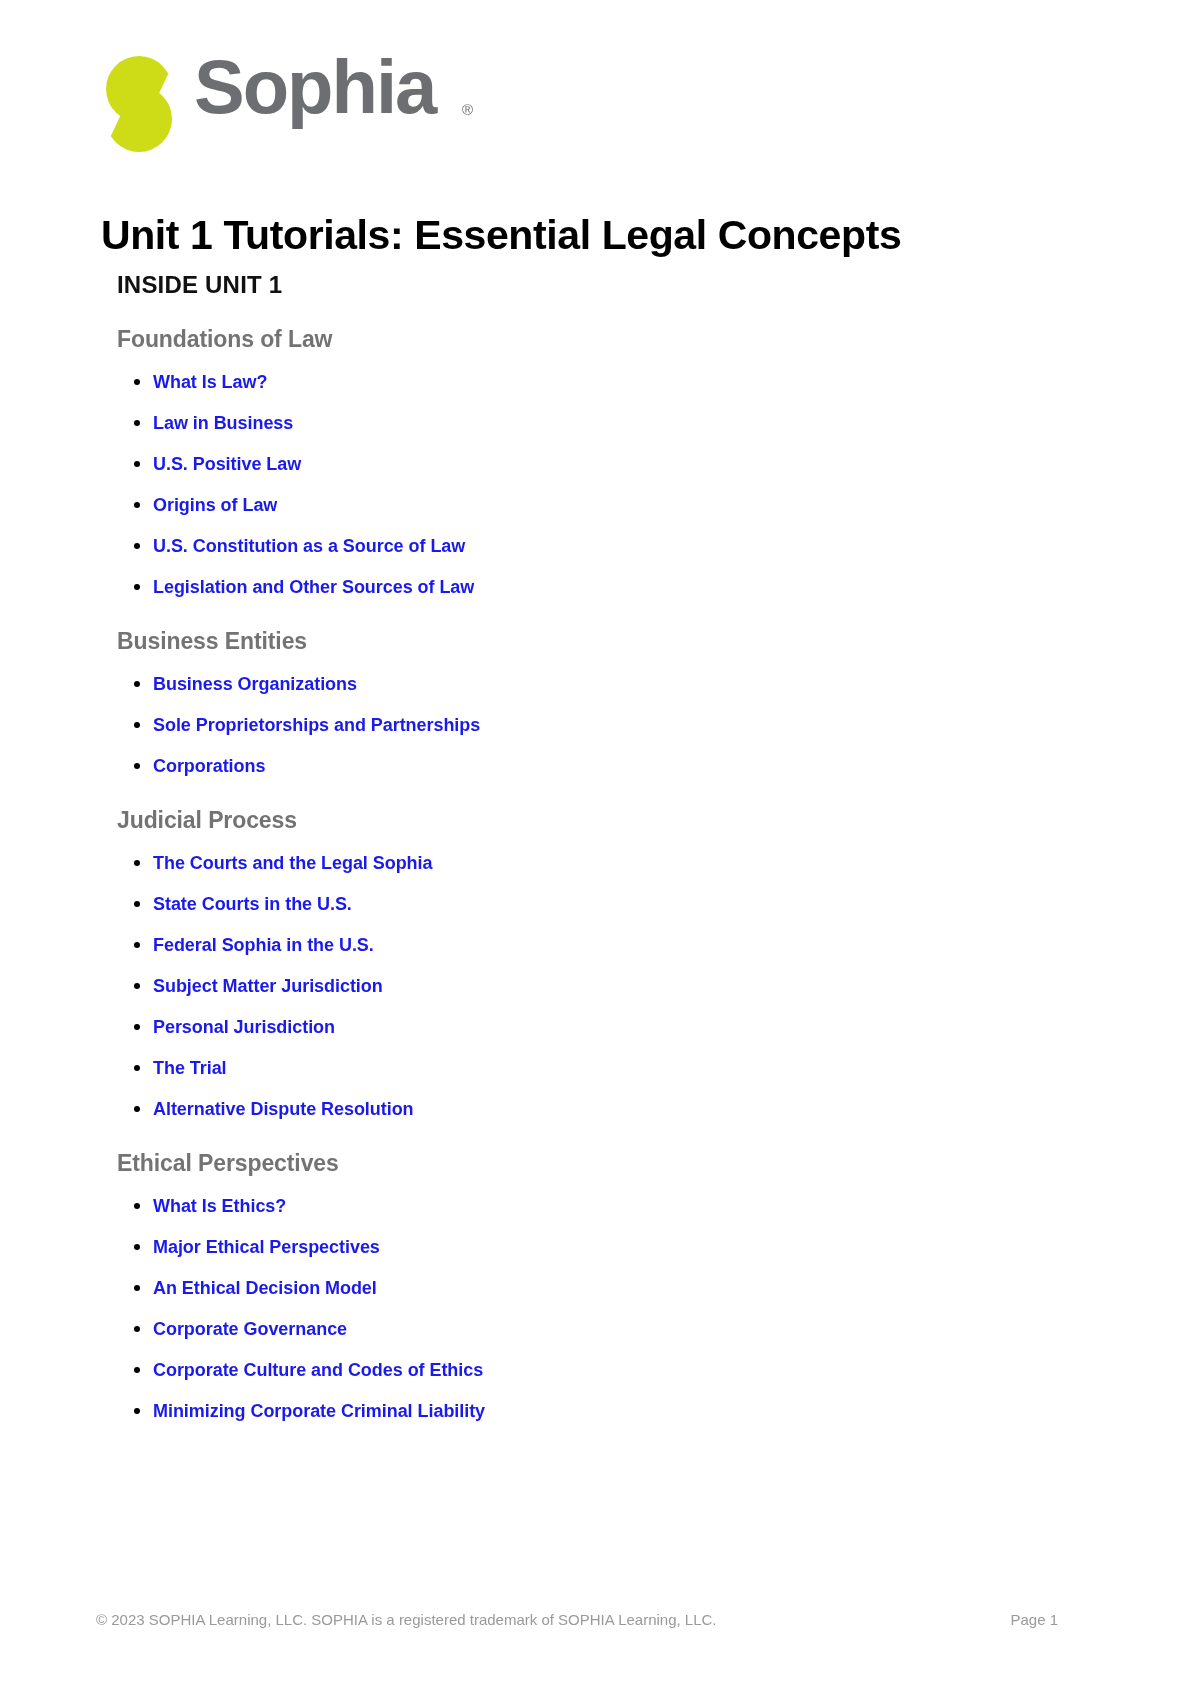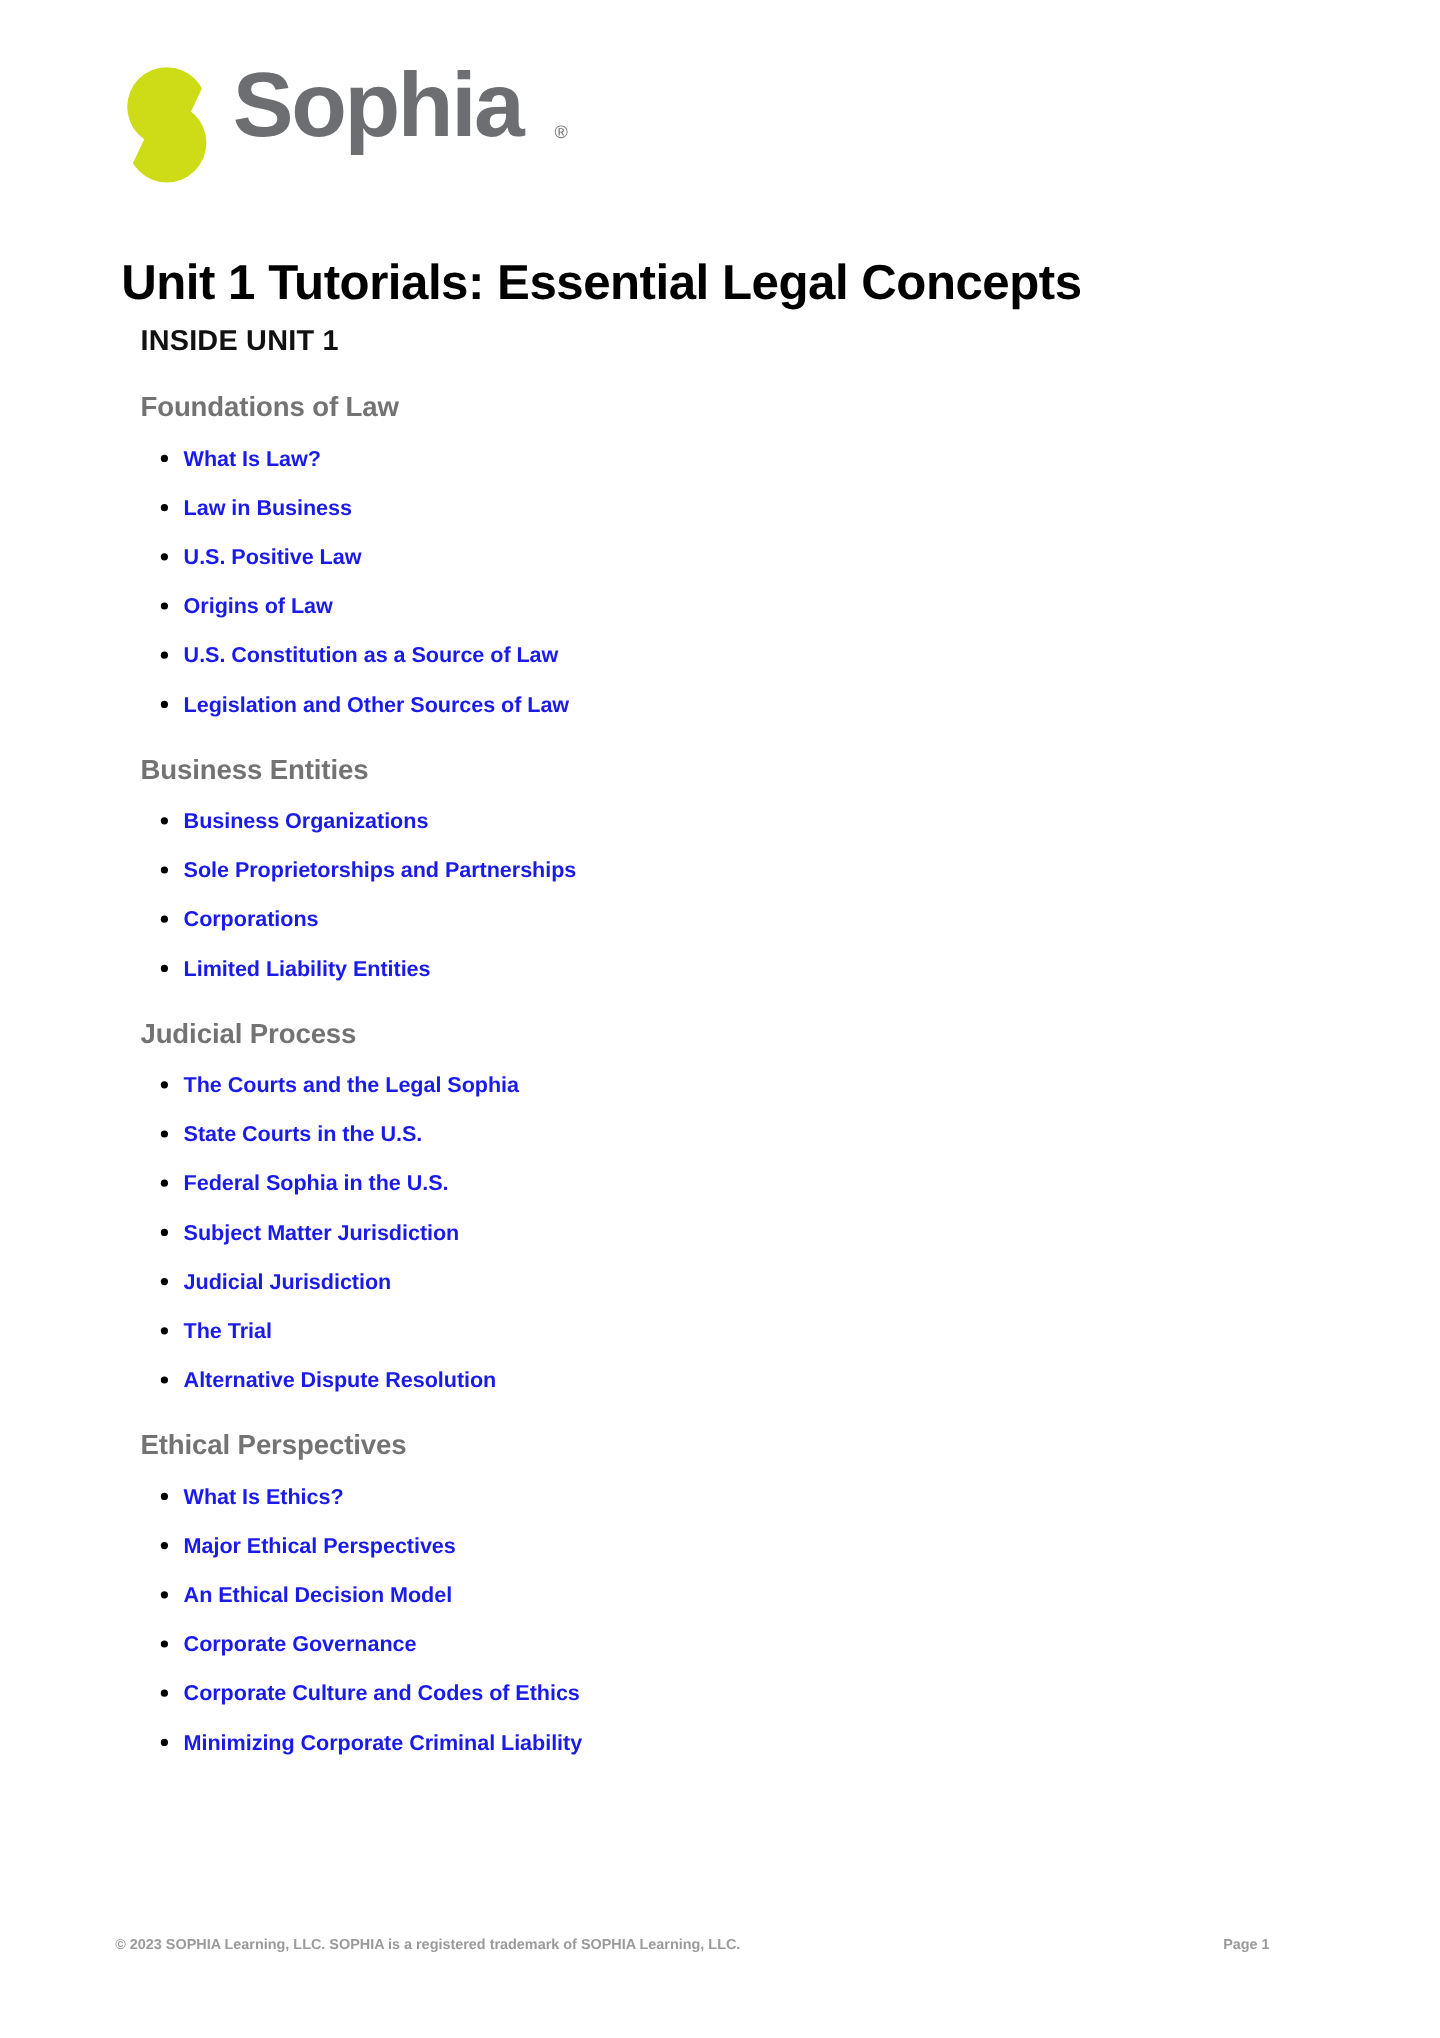--- a/index.html
+++ b/index.html
@@ -129,24 +129,23 @@
 
   
   .footer {
     position: absolute;
     left: 96px;
     right: 96px;
     top: 1612px;
     display: flex;
     justify-content: space-between;
     align-items: flex-start;
-    font-size: 12px;
+    font-size: 15px;
     line-height: 16px;
     color: #9a9a9a;
-    font-weight: bold;
   }
   .footer-left {
     white-space: nowrap;
   }
   .footer-right {
     white-space: nowrap;
   }
 </style>
 </head>
 <body>
@@ -222,24 +221,20 @@
           <a class="tutorial-link" href="#">Business Organizations</a>
         </li>
         <li>
           <span class="bullet-dot"></span>
           <a class="tutorial-link" href="#">Sole Proprietorships and Partnerships</a>
         </li>
         <li>
           <span class="bullet-dot"></span>
           <a class="tutorial-link" href="#">Corporations</a>
         </li>
-        <li>
-          <span class="bullet-dot"></span>
-          <a class="tutorial-link" href="#">Limited Liability Entities</a>
-        </li>
       </ul>
     </div>
 
     <div class="section">
       <h2 class="section-heading">Judicial Process</h2>
       <ul class="section-list">
         <li>
           <span class="bullet-dot"></span>
           <a class="tutorial-link" href="#">The Courts and the Legal Sophia</a>
         </li>
@@ -250,21 +245,21 @@
         <li>
           <span class="bullet-dot"></span>
           <a class="tutorial-link" href="#">Federal Sophia in the U.S.</a>
         </li>
         <li>
           <span class="bullet-dot"></span>
           <a class="tutorial-link" href="#">Subject Matter Jurisdiction</a>
         </li>
         <li>
           <span class="bullet-dot"></span>
-          <a class="tutorial-link" href="#">Judicial Jurisdiction</a>
+          <a class="tutorial-link" href="#">Personal Jurisdiction</a>
         </li>
         <li>
           <span class="bullet-dot"></span>
           <a class="tutorial-link" href="#">The Trial</a>
         </li>
         <li>
           <span class="bullet-dot"></span>
           <a class="tutorial-link" href="#">Alternative Dispute Resolution</a>
         </li>
       </ul>

